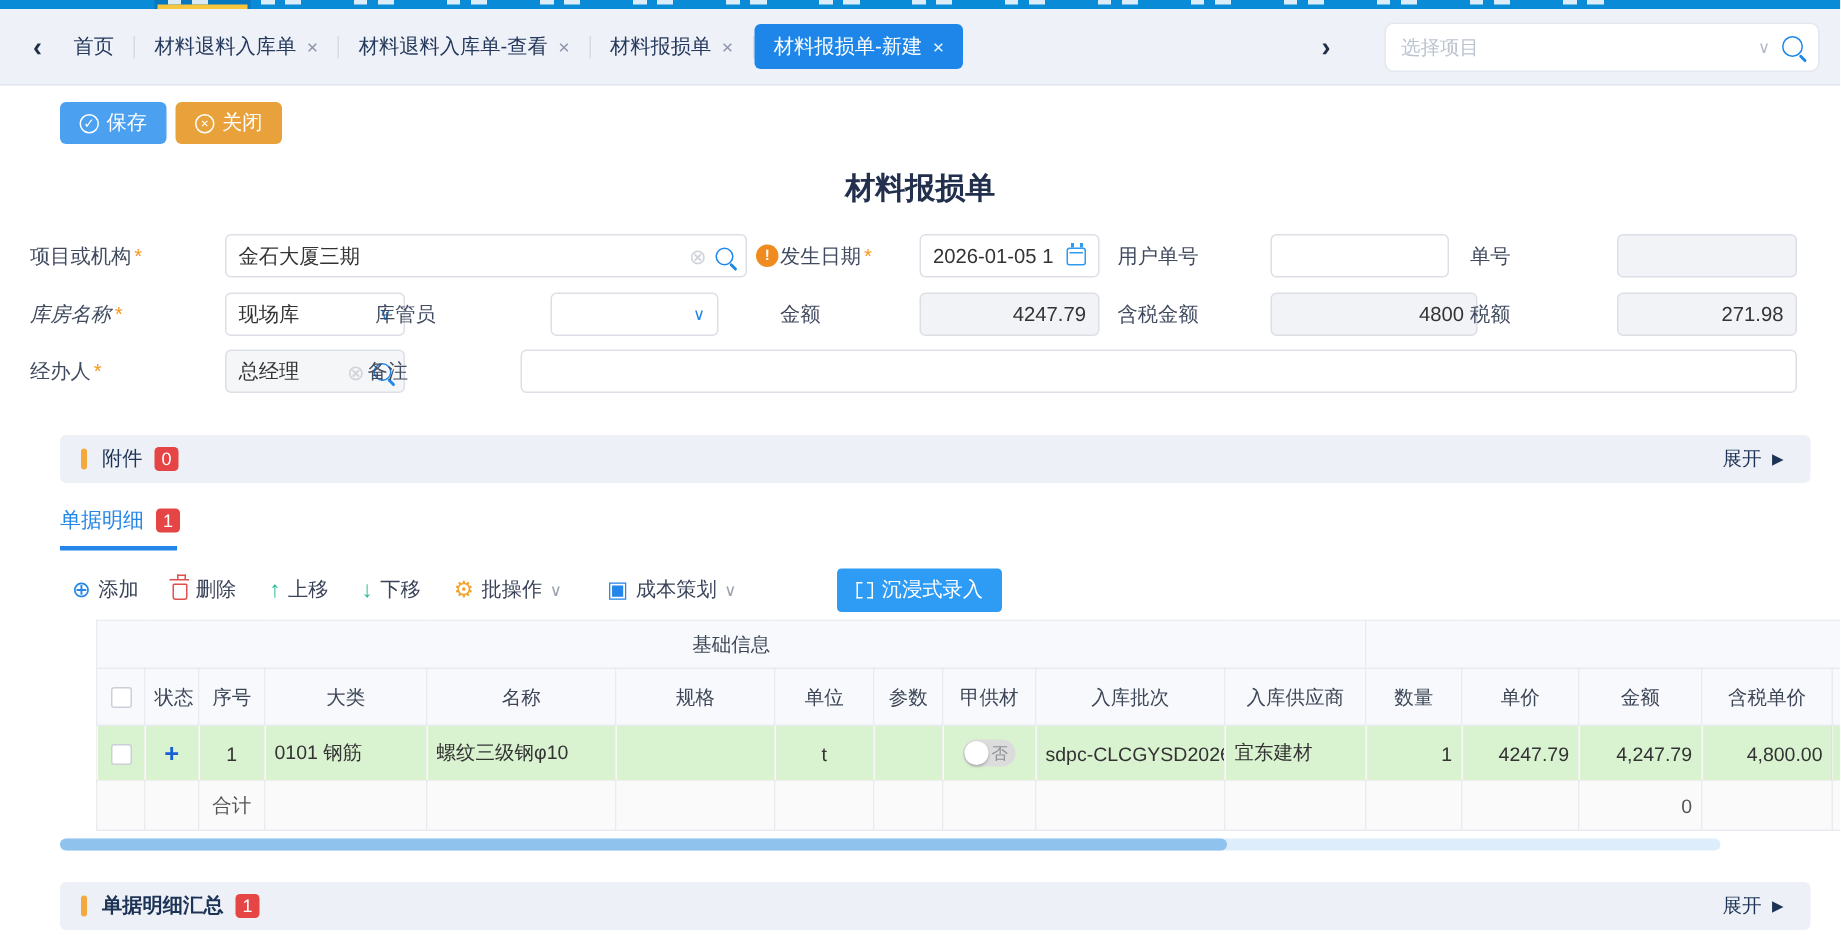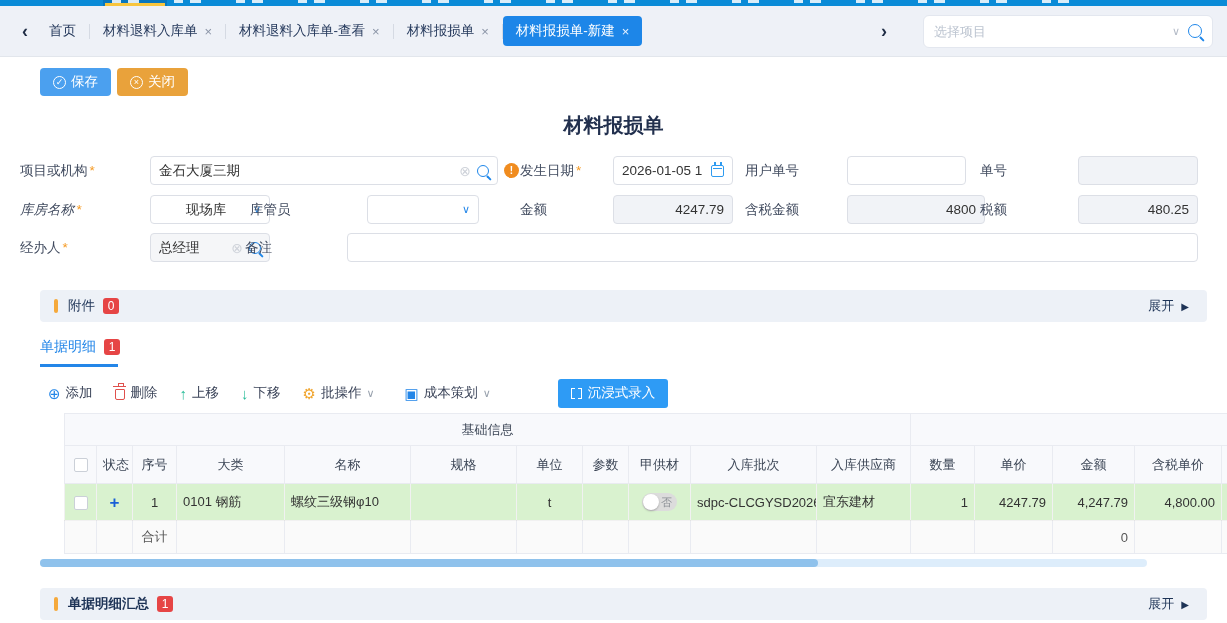--- a/index.html
+++ b/index.html
@@ -198,40 +198,40 @@
   <div class="lbl" style="left:745px;top:156px;width:99px;">用户单号</div>
   <div class="ipt" style="left:847px;top:156px;width:119px;">
     <span class="val"></span>
   </div>
   <div class="lbl" style="left:980px;top:156px;width:90px;">单号</div>
   <div class="ipt dis" style="left:1078px;top:156px;width:120px;">
     <span class="val"></span>
   </div>
 
   <div class="lbl" style="left:20px;top:195px;width:125px;font-style:italic;"><span>库房名称</span><span class="req">*</span></div>
-  <div class="ipt sel" style="left:150px;top:195px;width:120px;text-align:center;">
+  <div class="ipt sel" style="left:150px;top:195px;width:120px;">
     <span class="val">现场库</span>
     <span class="chev-down" style="color:#2386e8;">∨</span>
   </div>
   <div class="lbl" style="left:250px;top:195px;width:112px;">库管员</div>
   <div class="ipt sel" style="left:367px;top:195px;width:112px;">
     <span class="val"></span>
     <span class="chev-down" style="color:#2386e8;">∨</span>
   </div>
   <div class="lbl" style="left:520px;top:195px;width:90px;">金额</div>
   <div class="ipt dis" style="left:613px;top:195px;width:120px;">
     <span class="val">4247.79</span>
   </div>
   <div class="lbl" style="left:745px;top:195px;width:99px;">含税金额</div>
   <div class="ipt dis" style="left:847px;top:195px;width:138px;">
     <span class="val">4800</span>
   </div>
   <div class="lbl" style="left:980px;top:195px;width:90px;">税额</div>
   <div class="ipt dis" style="left:1078px;top:195px;width:120px;">
-    <span class="val">480.25</span>
+    <span class="val">271.98</span>
   </div>
 
   <div class="lbl" style="left:20px;top:233px;width:125px;"><span>经办人</span><span class="req">*</span></div>
   <div class="ipt lookup-bg" style="left:150px;top:233px;width:120px;">
     <span class="val">总经理</span>
     <span class="icon-clear">⊗</span>
     <span class="icon-mag"></span>
   </div>
   <div class="lbl" style="left:245px;top:233px;width:97px;">备注</div>
   <div class="ipt" style="left:347px;top:233px;width:851px;">

